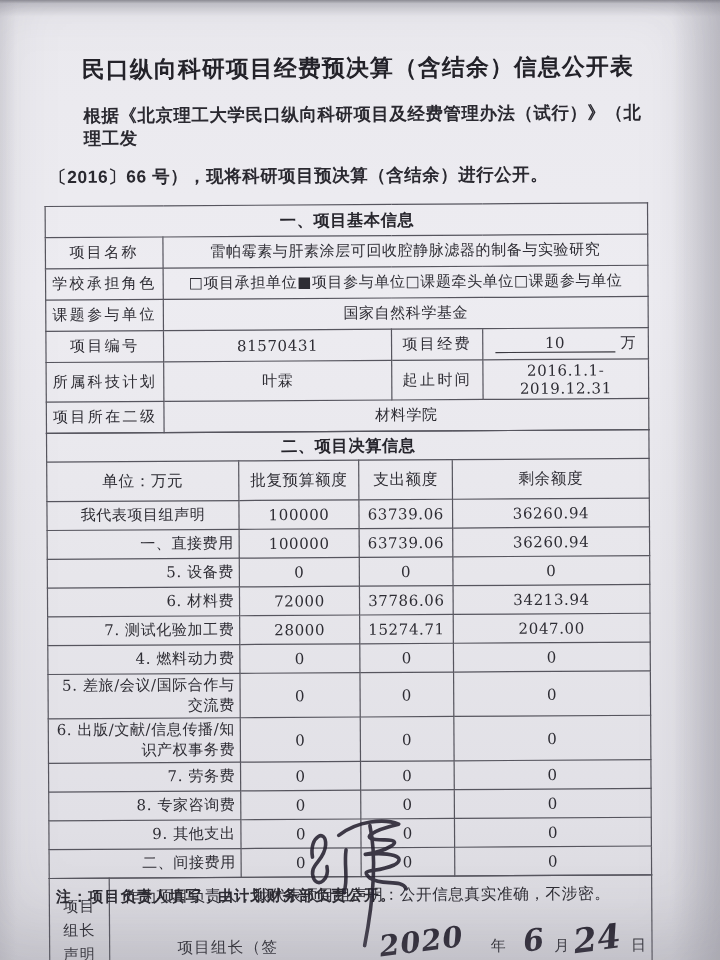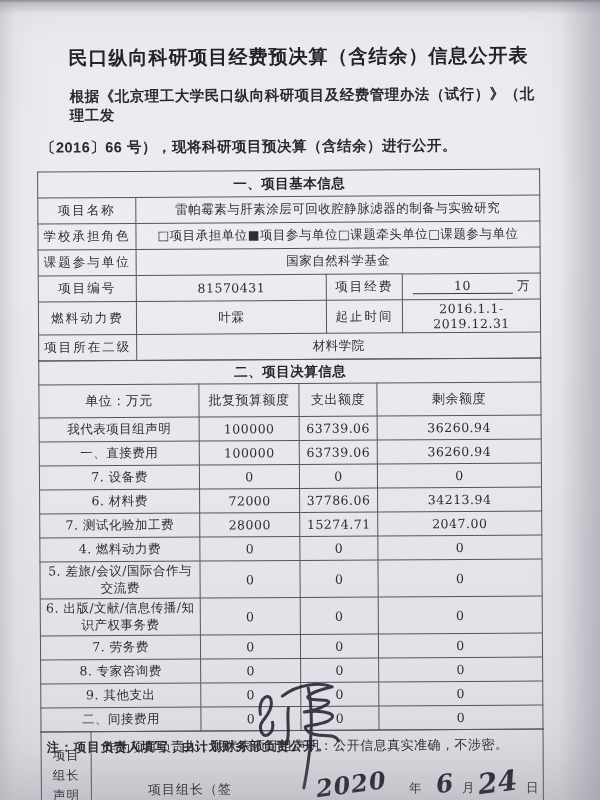--- a/index.html
+++ b/index.html
@@ -27,21 +27,21 @@
   table{border-collapse:collapse;table-layout:fixed;width:502px;background:transparent;}
   table + table{margin-top:-1px;}
   td,th{border:1px solid #56555e;padding:1px 4px;font-weight:normal;
     font-size:12.5px;letter-spacing:.5px;color:#2e2d34;overflow:hidden;}
   .section-head{font-family:"Liberation Sans","DejaVu Sans",sans-serif;
     font-weight:bold;font-size:13.5px;text-align:left;height:20px;padding-left:5px;color:#26252c;}
   .t1 td{height:23px;text-align:center;}
   .t1 td.lbl{letter-spacing:2px;}
   .t2 td{height:21px;text-align:center;}
   .t2 .colhead td{height:30px;font-size:13px;}
-  .t2 td.lbl-left{text-align:center;}
+  .t2 td.lbl-left{text-align:right;}
   .num{font-family:"DejaVu Serif","Liberation Serif",serif;}
   .uline{display:inline-block;min-width:100px;border-bottom:1px solid #3a3940;}
   .t3 td{height:80px;vertical-align:top;}
   .t3 .who{text-align:center;vertical-align:middle;letter-spacing:1px;line-height:20px;}
   .decl{padding:5px 4px 0 8px;font-size:13px;letter-spacing:.5px;}
   .sign-line{position:relative;margin-top:12px;padding-left:52px;display:flex;align-items:baseline;}
   .sign-label{font-size:13px;letter-spacing:1px;}
   .sig-gap{display:inline-block;width:104px;}
   .hand{font-family:"DejaVu Serif","Liberation Serif",serif;font-style:italic;font-weight:bold;
     color:#2b2733;display:inline-block;transform:rotate(-7deg);}
@@ -93,21 +93,21 @@
           <td class="lbl">课题参与单位</td>
           <td colspan="3">国家自然科学基金</td>
         </tr>
         <tr>
           <td class="lbl">项目编号</td>
           <td class="num">81570431</td>
           <td class="lbl">项目经费</td>
           <td><span class="uline num">10</span> <span>万</span></td>
         </tr>
         <tr>
-          <td class="lbl">燃料动力费</td>
+          <td class="lbl">所属科技计划</td>
           <td>叶霖</td>
           <td class="lbl">起止时间</td>
           <td class="num">2016.1.1-2019.12.31</td>
         </tr>
         <tr>
           <td class="lbl">项目所在二级</td>
           <td colspan="3">材料学院</td>
         </tr>
       </tbody>
         </table>
@@ -135,21 +135,21 @@
           <td class="num">63739.06</td>
           <td class="num">36260.94</td>
         </tr>
         <tr>
           <td class="lbl-left">一、直接费用</td>
           <td class="num">100000</td>
           <td class="num">63739.06</td>
           <td class="num">36260.94</td>
         </tr>
         <tr>
-          <td class="lbl-left">7. 设备费</td>
+          <td class="lbl-left">5. 设备费</td>
           <td class="num">0</td>
           <td class="num">0</td>
           <td class="num">0</td>
         </tr>
         <tr>
           <td class="lbl-left">6. 材料费</td>
           <td class="num">72000</td>
           <td class="num">37786.06</td>
           <td class="num">34213.94</td>
         </tr>

